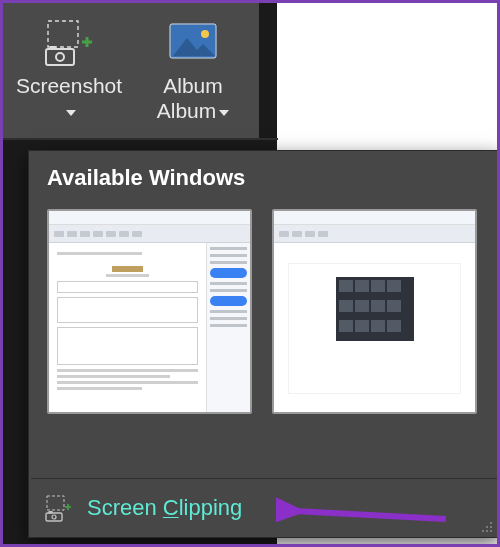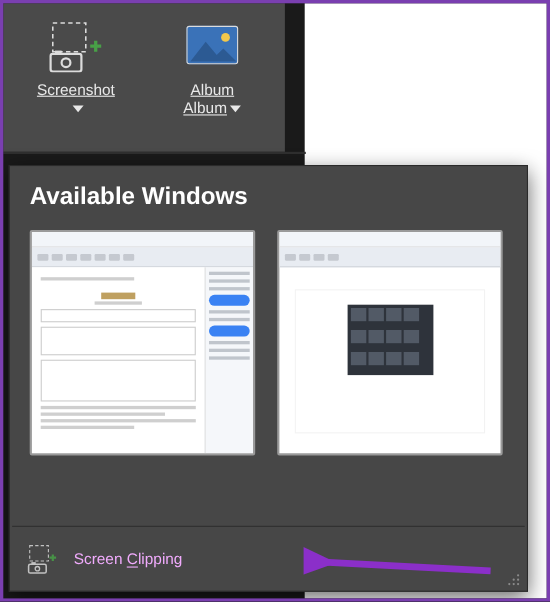--- a/index.html
+++ b/index.html
@@ -39,24 +39,23 @@
   }
   .ribbon-btn {
     width: 120px;
     height: 128px;
     display: flex;
     flex-direction: column;
     align-items: center;
     justify-content: flex-start;
     padding-top: 10px;
     color: #e8e8e8;
-    font-size: 14px;
+    font-size: 21px;
     cursor: pointer;
     border-radius: 2px;
-    text-decoration: underline;
   }
   .ribbon-btn .icon-slot {
     width: 54px;
     height: 50px;
     display: flex;
     align-items: center;
     justify-content: center;
     margin-bottom: 6px;
   }
   .ribbon-btn .label-row {
@@ -77,21 +76,21 @@
     top: 138px;
     left: 3px;
     width: 275px;
     height: 2px;
     background: #2f2f2f;
   }
 
   .dropdown {
     position: absolute;
     top: 150px;
-    left: 8px;
+    left: 28px;
     width: 472px;
     height: 388px;
     background: #474747;
     border: 1px solid #2a2a2a;
     box-shadow: 0 6px 18px rgba(0,0,0,0.6);
     display: flex;
     flex-direction: column;
   }
   .dd-header {
     color: #ffffff;
@@ -182,22 +181,22 @@
   .dd-sep {
     height: 1px;
     background: #2f2f2f;
     margin: 0 2px;
   }
   .dd-action {
     display: flex;
     align-items: center;
     gap: 14px;
     padding: 14px 16px 14px 14px;
-    color: #f0abfc;
-    font-size: 14px;
+    color: #5eead4;
+    font-size: 22px;
     cursor: pointer;
   }
   .dd-action .action-icon {
     width: 30px; height: 30px;
     display: flex; align-items: center; justify-content: center;
     opacity: 0.85;
   }
   .underline-c {
     text-decoration: underline;
     text-decoration-thickness: 1px;

